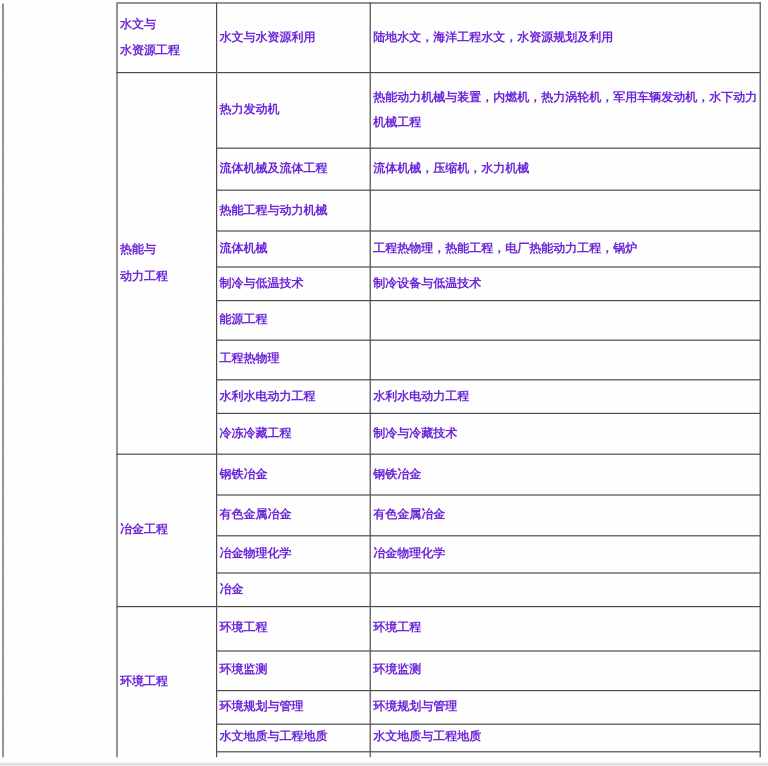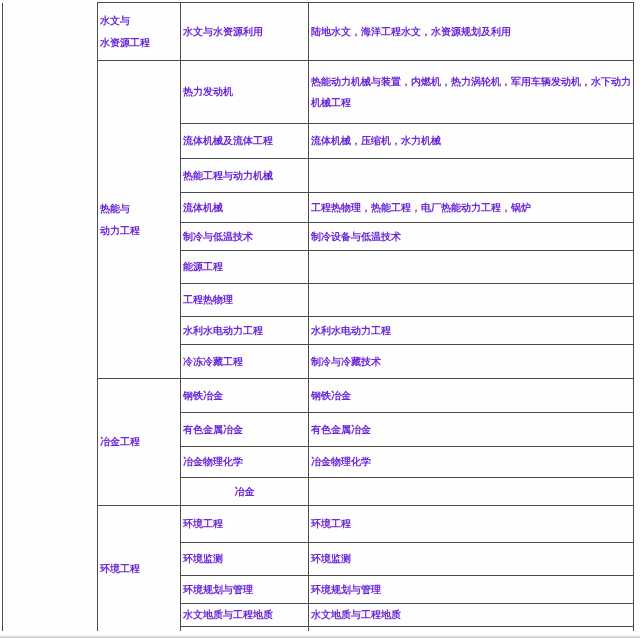--- a/index.html
+++ b/index.html
@@ -129,21 +129,21 @@
           <td class="desc">钢铁冶金</td>
         </tr>
         <tr style="height: 34px; padding-left: 10px;">
           <td class="sub">有色金属冶金</td>
           <td class="desc">有色金属冶金</td>
         </tr>
         <tr style="height: 31px;">
           <td class="sub">冶金物理化学</td>
           <td class="desc">冶金物理化学</td>
         </tr>
-        <tr style="height: 28px; text-align: center;">
+        <tr style="height: 28px;">
           <td class="sub">冶金</td>
           <td class="desc"></td>
         </tr>
         <tr style="height: 37px;">
           <td class="cat cut-bottom" rowspan="5">
             <div>环境工程</div>
           </td>
           <td class="sub">环境工程</td>
           <td class="desc">环境工程</td>
         </tr>

